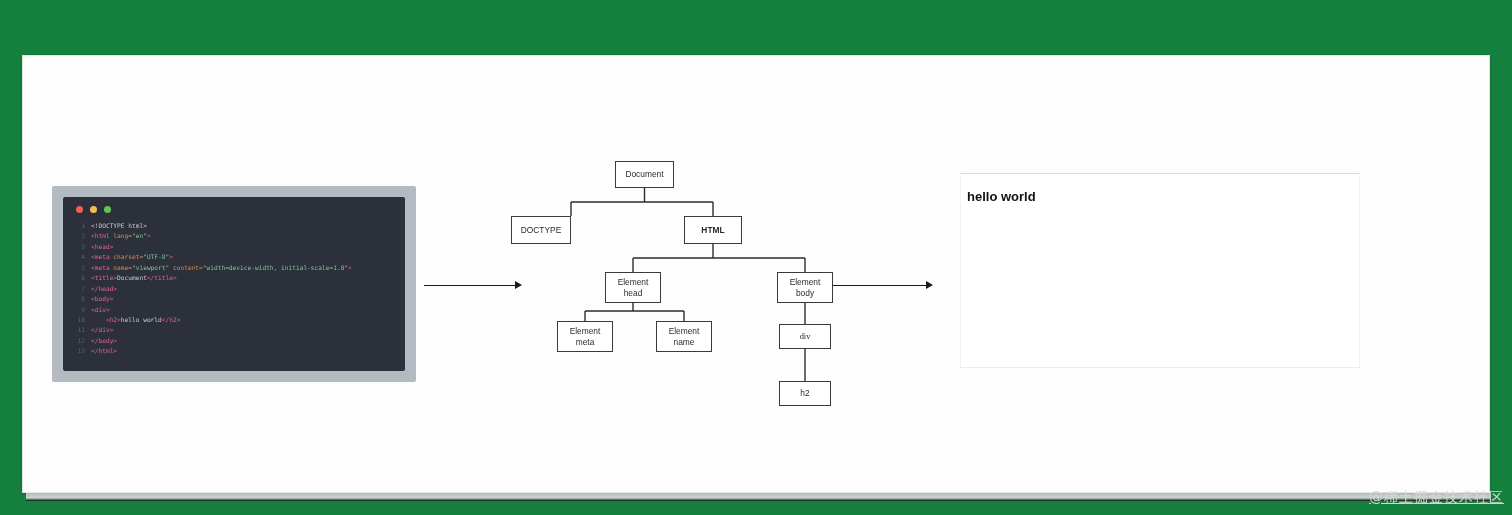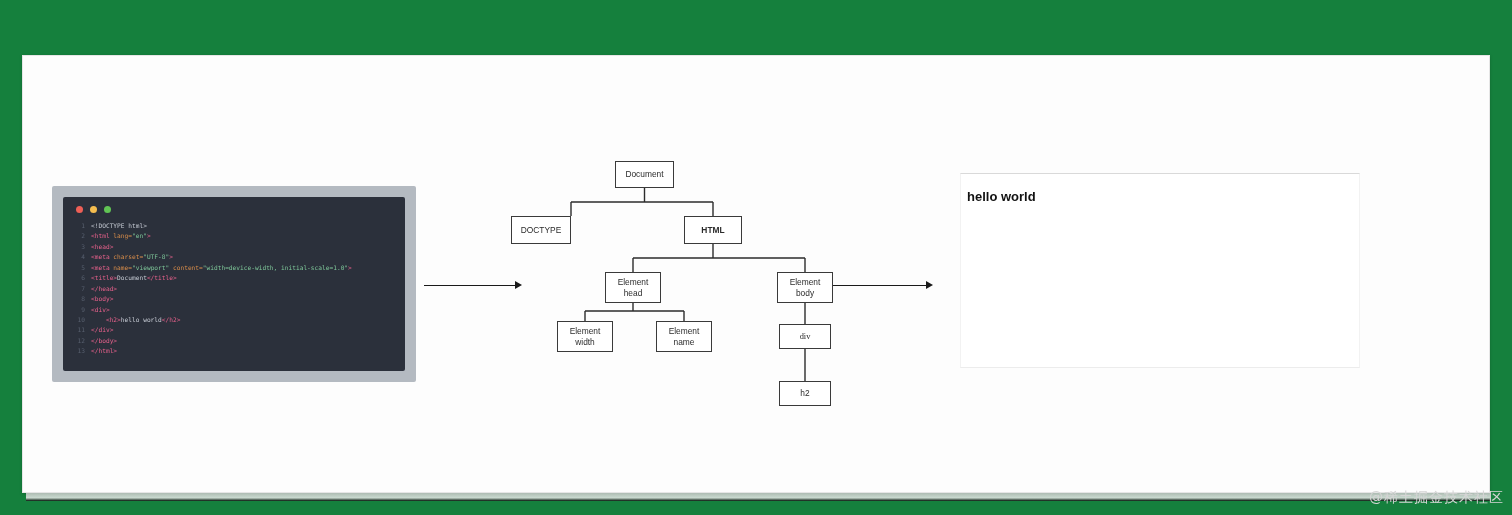--- a/index.html
+++ b/index.html
@@ -127,20 +127,21 @@
 
   
   .watermark {
     position: absolute;
     right: 8px; bottom: 8px;
     font-size: 14px;
     color: #d5d5d5;
     font-family: "DejaVu Sans", sans-serif;
     letter-spacing: 1px;
     white-space: nowrap;
+    text-decoration: underline;
   }
 </style>
 </head>
 <body>
 
 <div id="root">
 
   <div class="page-card"></div>
   <div class="page-card-shadowstrip"></div>
 
@@ -194,21 +195,21 @@
       <div class="node" style="left: 605px; top: 272px; width: 56px; height: 31px;">
         <span>Element</span>
         <span class="l2">head</span>
       </div>
       <div class="node" style="left: 777px; top: 272px; width: 56px; height: 31px;">
         <span>Element</span>
         <span class="l2">body</span>
       </div>
       <div class="node" style="left: 557px; top: 321px; width: 56px; height: 31px;">
         <span>Element</span>
-        <span class="l2">width</span>
+        <span class="l2">meta</span>
       </div>
       <div class="node" style="left: 656px; top: 321px; width: 56px; height: 31px;">
         <span>Element</span>
         <span class="l2">name</span>
       </div>
       <div class="node" style="left: 779px; top: 324px; width: 52px; height: 25px; font-family: Liberation Serif, serif;">
         <span>div</span>
       </div>
       <div class="node" style="left: 779px; top: 381px; width: 52px; height: 25px; align-items: center;">
         <span>h2</span>

